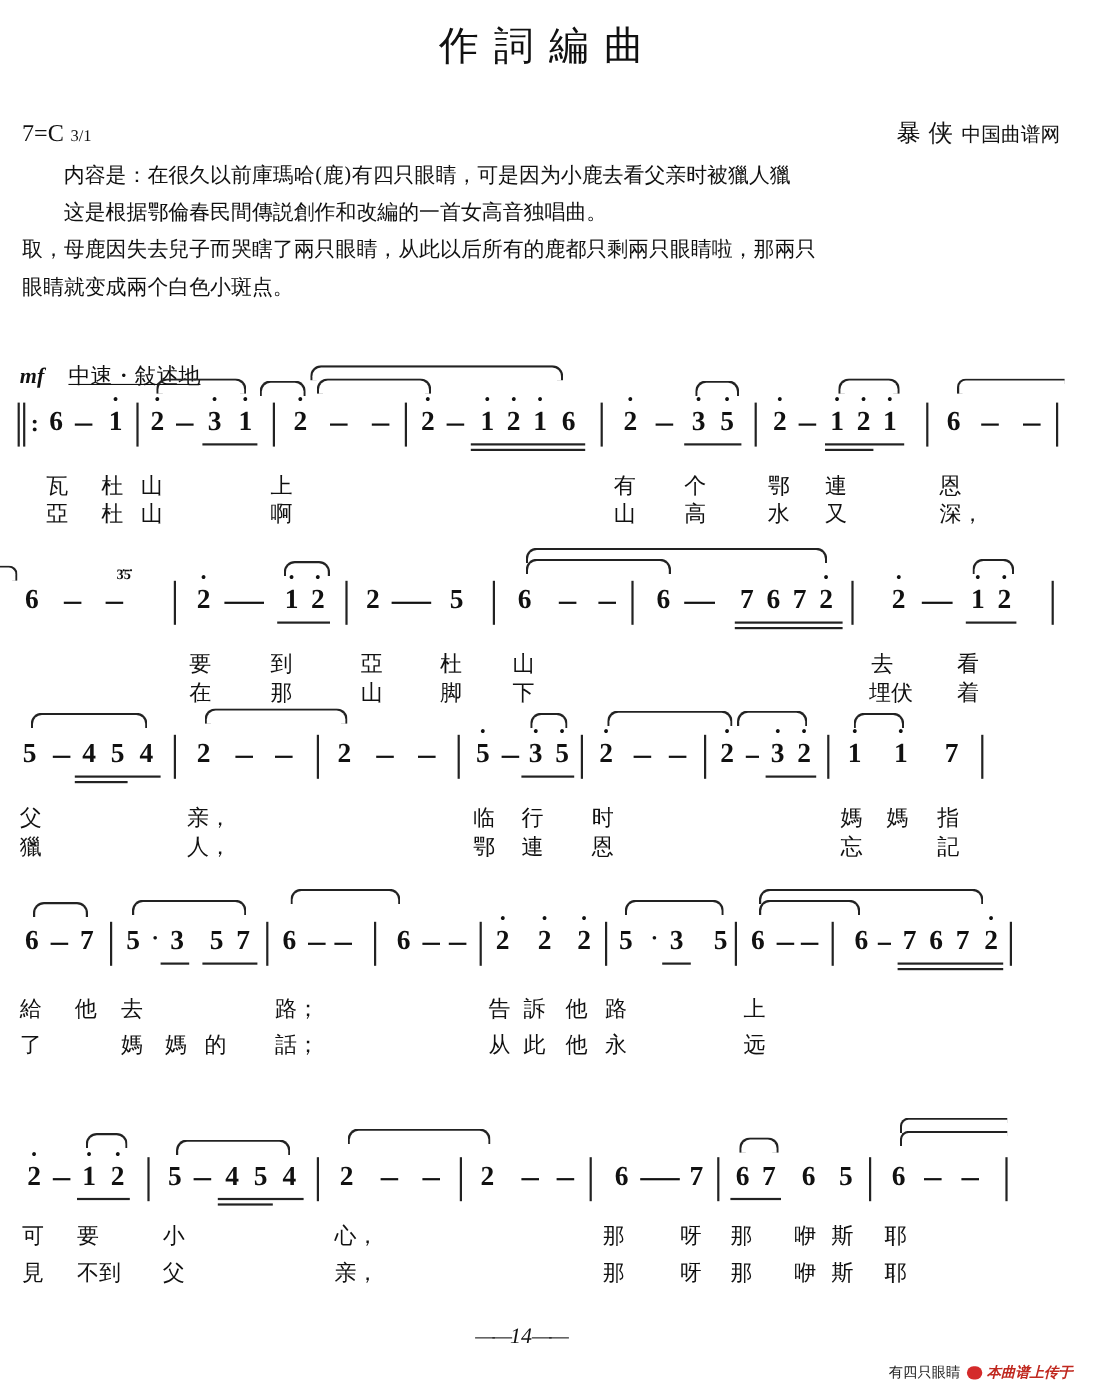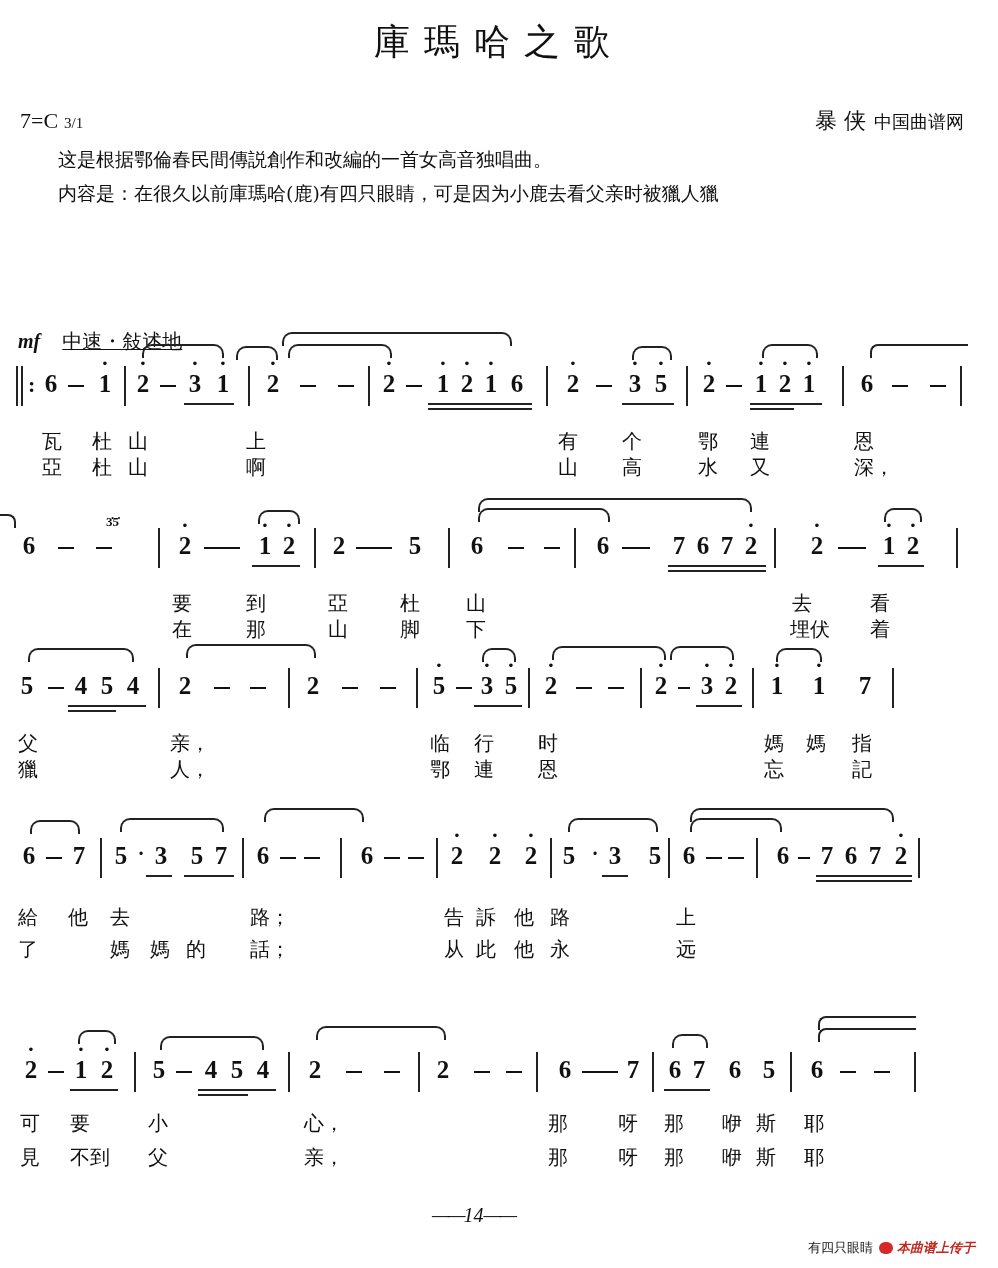--- a/index.html
+++ b/index.html
@@ -34,31 +34,33 @@
   .grace { position: absolute; font-family: "Liberation Serif", serif; font-weight: bold; font-size: 13px; }
   .lyr { position: absolute; font-size: 20px; font-family: "DejaVu Serif", serif; }
   .footer-page { left: 432px; top: 1204px; font-size: 20px; font-style: italic; font-family: "Liberation Serif", serif; }
   .upload { left: 808px; top: 1239px; font-size: 13px; font-family: "DejaVu Sans", sans-serif; color: #222; }
   .upload .brand { font-weight: bold; font-style: italic; color: #c0281f; margin-left: 4px; }
   .upload .logo { display: inline-block; width: 14px; height: 12px; border-radius: 6px; background: #d42a2a; margin-left: 6px; vertical-align: -2px; }
 </style>
 </head>
 <body>
 
-<div class="abs title">庫瑪哈之歌</div>
+<div class="abs title">作詞編曲</div>
 <div class="abs key">
   <span>7=C</span><span class="ts">3/1</span>
 </div>
 <div class="abs author">
   <span>暴 侠</span><span class="role">中国曲谱网</span>
 </div>
 
 <div class="abs intro" style="top:142px;">
+  <p>内容是：在很久以前庫瑪哈(鹿)有四只眼睛，可是因为小鹿去看父亲时被獵人獵</p>
   <p>这是根据鄂倫春民間傳説創作和改編的一首女高音独唱曲。</p>
-  <p>内容是：在很久以前庫瑪哈(鹿)有四只眼睛，可是因为小鹿去看父亲时被獵人獵</p>
+  <p class="cont">取，母鹿因失去兒子而哭瞎了兩只眼睛，从此以后所有的鹿都只剩兩只眼睛啦，那兩只</p>
+  <p class="cont">眼睛就变成兩个白色小斑点。</p>
 </div>
 
 <div class="abs tempo">
   <span class="dyn">mf</span><span class="txt">中速・敍述地</span>
 </div>
 
 <div class="sys" style="top:366px;">
   <div class="notes">
     <div class="bar dbl" style="left:16px;"></div>
     <div class="rep" style="left:28px;">:</div>

